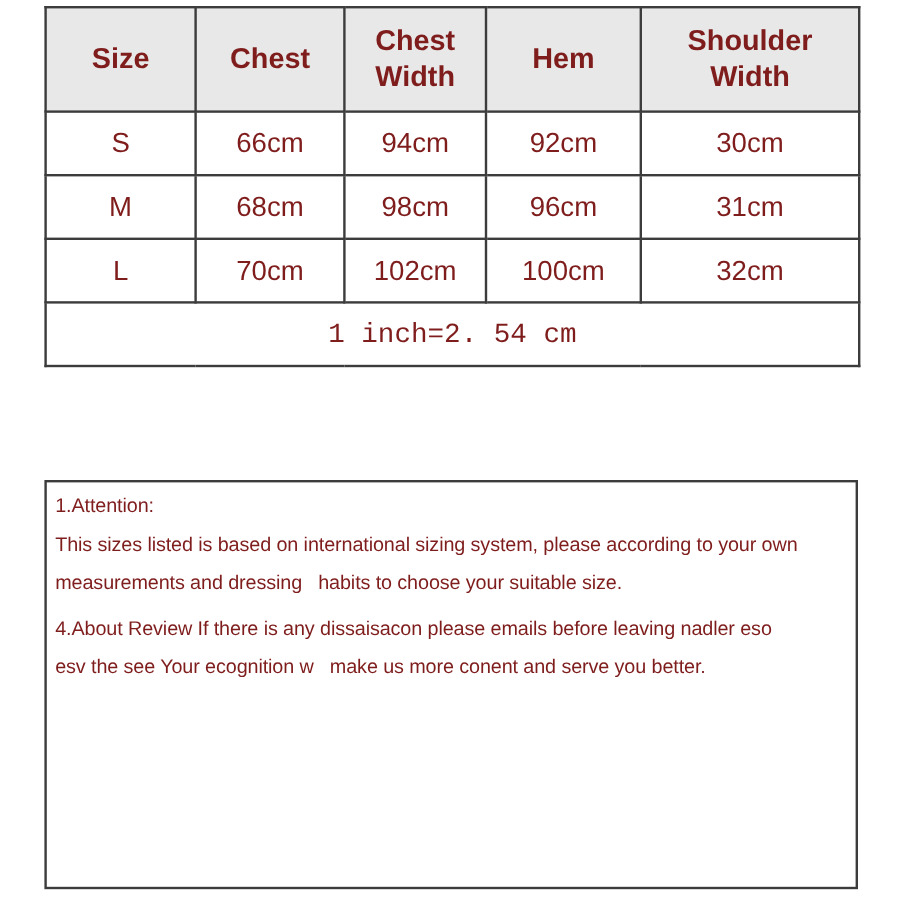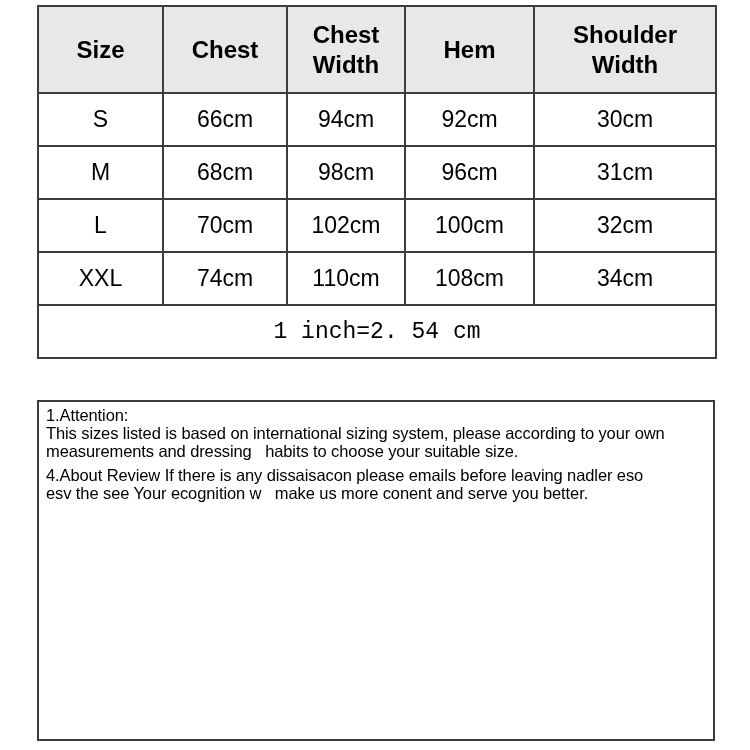--- a/index.html
+++ b/index.html
@@ -2,21 +2,21 @@
 <html><head>
 <meta charset="utf-8">
 <style>
   html, body { margin: 0; padding: 0; background: #ffffff; }
   .page {
     position: relative;
     width: 750px;
     height: 750px;
     background: #ffffff;
     font-family: "Liberation Sans", sans-serif;
-    color: #000000;
+    color: #7f1d1d;
     overflow: hidden;
   }
 
   
   table.size-table {
     position: absolute;
     left: 37px;
     top: 5px;
     width: 678px;
     border-collapse: collapse;
@@ -56,21 +56,21 @@
   .notes-panel {
     position: absolute;
     left: 37px;
     top: 400px;
     width: 678px;
     height: 341px;
     border: 2px solid #3c3c3c;
     box-sizing: border-box;
     padding: 4px 2px 0 7px;
     font-size: 16.5px;
-    line-height: 18px;
+    line-height: 32px;
     letter-spacing: -0.1px;
     overflow: hidden;
   }
   .note-section {
     white-space: pre;
     margin: 0 0 6px 0;
   }
 </style>
 </head>
 <body>
@@ -110,27 +110,20 @@
         <td>31cm</td>
       </tr>
       <tr>
         <td>L</td>
         <td>70cm</td>
         <td>102cm</td>
         <td>100cm</td>
         <td>32cm</td>
       </tr>
       <tr>
-        <td>XXL</td>
-        <td>74cm</td>
-        <td>110cm</td>
-        <td>108cm</td>
-        <td>34cm</td>
-      </tr>
-      <tr>
         <td class="conversion-cell" colspan="5">1 inch=2. 54 cm</td>
       </tr>
     </tbody>
   </table>
 
   <div class="notes-panel">
     <div class="note-section">1.Attention:
 This sizes listed is based on international sizing system, please according to your own
 measurements and dressing   habits to choose your suitable size.</div>
     <div class="note-section">4.About Review If there is any dissaisacon please emails before leaving nadler eso

